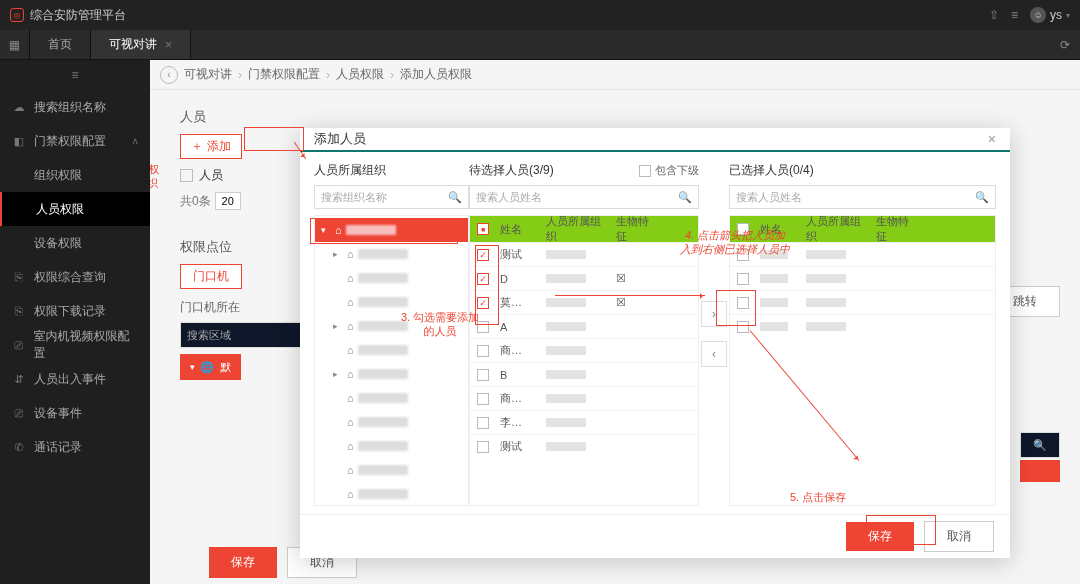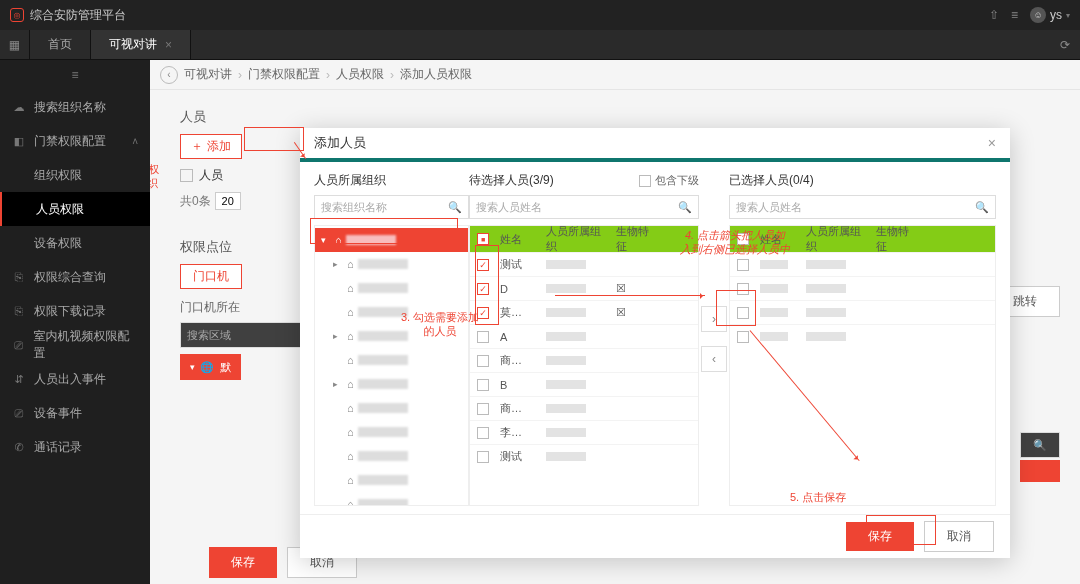--- a/index.html
+++ b/index.html
@@ -43,28 +43,28 @@
 .addbtn { border:1.5px solid #e43; color:#e43; background:#fff; padding:3px 10px; font-size:12px; display:inline-flex; align-items:center; gap:4px; cursor:pointer;}
 .boxouter { position:relative;}
 .boxouter .anno { position:absolute; color:#e43; font-size:11px; left:-80px; top:72px; width:90px; text-align:left; line-height:1.3;}
 .chkrow { display:flex; align-items:center; gap:6px;}
 .chkbox { width:13px; height:13px; border:1px solid #bbb;}
 .pager { display:flex; align-items:center; gap:4px; color:#777;}
 .pager input { width:26px; height:18px; border:1px solid #ccc; text-align:center; font-size:11px;}
 .section2 { margin-top:20px;}
 .tabbtn { border:1px solid #e43; color:#e43; padding:3px 12px; background:#fff; font-size:12px; display:inline-block;}
 .label { color:#666;}
-.inputlike { height:26px; border:1px solid #ddd; background:#404040; display:flex; align-items:center; padding:0 6px; color:#aaa; font-size:11px;}
+.inputlike { height:26px; border:1px solid #ddd; background:#0f172a; display:flex; align-items:center; padding:0 6px; color:#aaa; font-size:11px;}
 .redtag { background:#e43; color:#fff; height:26px; display:inline-flex; align-items:center; padding:0 10px; gap:6px; font-size:11px;}
 .redtag .tchev{font-size:9px;}
 .bottombtns { position:absolute; left:30px; bottom:6px; display:flex; gap:10px;}
 .btn-primary { background:#e43; color:#fff; border:none; padding:6px 22px; font-size:12px; cursor:pointer;margin-left:29px;}
 .btn-plain { background:#fff; color:#555; border:1px solid #ccc; padding:6px 22px; font-size:12px; cursor:pointer;}
 .modal { position:absolute; left:300px; top:128px; width:710px; height:430px; background:#fff; box-shadow:0 4px 24px rgba(0,0,0,0.2); display:flex; flex-direction:column; font-size:12px;}
-.modal-hd { height:34px; display:flex; align-items:center; padding:0 14px; border-bottom:4px solid #0f766e; font-size:13px; color:#333;}
+.modal-hd { height:24px; display:flex; align-items:center; padding:0 14px; border-bottom:2px solid #0f766e; font-size:13px; color:#333;}
 .modal-hd .mclose { margin-left:auto; color:#999; cursor:pointer; font-size:14px;}
 .modal-body { flex:1; display:flex; padding:10px 14px 8px 14px; overflow:hidden;}
 .mcol { display:flex; flex-direction:column; gap:6px;}
 .mcol.c1 { width:155px;}
 .mcol.c2 { width:230px;}
 .mcol.c3 { width:30px; align-items:center; justify-content:center;}
 .mcol.c4 { flex:1;}
 .mcol-title { font-size:12px; color:#333; display:flex; align-items:center;}
 .mcol-title .extra { margin-left:auto; display:flex; align-items:center; gap:4px; font-size:11px; color:#666;}
 .msrch { height:24px; border:1px solid #ddd; display:flex; align-items:center; padding:0 6px; color:#aaa; font-size:11px;}

